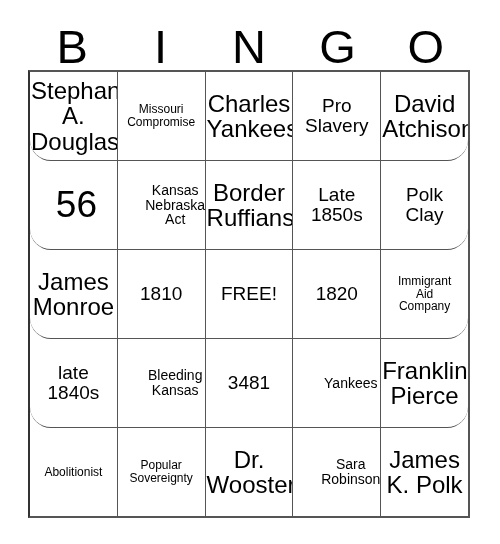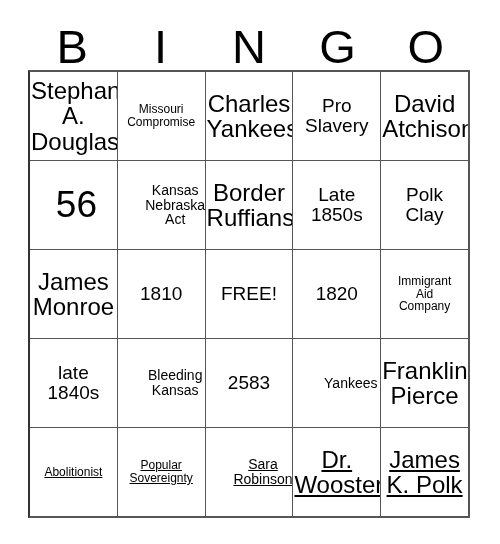--- a/index.html
+++ b/index.html
@@ -57,24 +57,24 @@
     border-bottom: 2px solid #555555;
     box-sizing: border-box;
     display: flex;
     flex-direction: column;
   }
   .bingo-row {
     flex: 1 1 0;
     display: flex;
     border-bottom: 1px solid #555555;
     box-sizing: border-box;
+    border-radius: 21px;
   }
   .bingo-row:last-child {
     border-bottom: none;
-    text-decoration: underline;
   }
   .bingo-cell {
     flex: 1 1 0;
     border-right: 1px solid #555555;
     box-sizing: border-box;
     display: flex;
     align-items: center;
     justify-content: center;
     text-align: center;
     padding: 0 1px;
@@ -184,47 +184,47 @@
     <div class="bingo-row">
       <div class="bingo-cell">
           <span class="cell-text fs-lg">late
 1840s</span>
         </div>
       <div class="bingo-cell">
           <span class="cell-text fs-sm">Bleeding
 Kansas</span>
         </div>
       <div class="bingo-cell">
-          <span class="cell-text fs-lg">2583</span>
+          <span class="cell-text fs-lg">3481</span>
         </div>
       <div class="bingo-cell">
           <span class="cell-text fs-sm">Yankees</span>
         </div>
       <div class="bingo-cell">
           <span class="cell-text fs-md">Franklin
 Pierce</span>
         </div>
     </div>
 
     <div class="bingo-row">
       <div class="bingo-cell">
           <span class="cell-text fs-xs">Abolitionist</span>
         </div>
       <div class="bingo-cell">
           <span class="cell-text fs-xs">Popular
 Sovereignty</span>
         </div>
       <div class="bingo-cell">
+          <span class="cell-text fs-md">Dr.
+Wooster</span>
+        </div>
+      <div class="bingo-cell">
           <span class="cell-text fs-sm">Sara
 Robinson</span>
         </div>
       <div class="bingo-cell">
-          <span class="cell-text fs-md">Dr.
-Wooster</span>
-        </div>
-      <div class="bingo-cell">
           <span class="cell-text fs-md">James
 K. Polk</span>
         </div>
     </div>
 
   </div>
 </div>
 
 </body></html>

